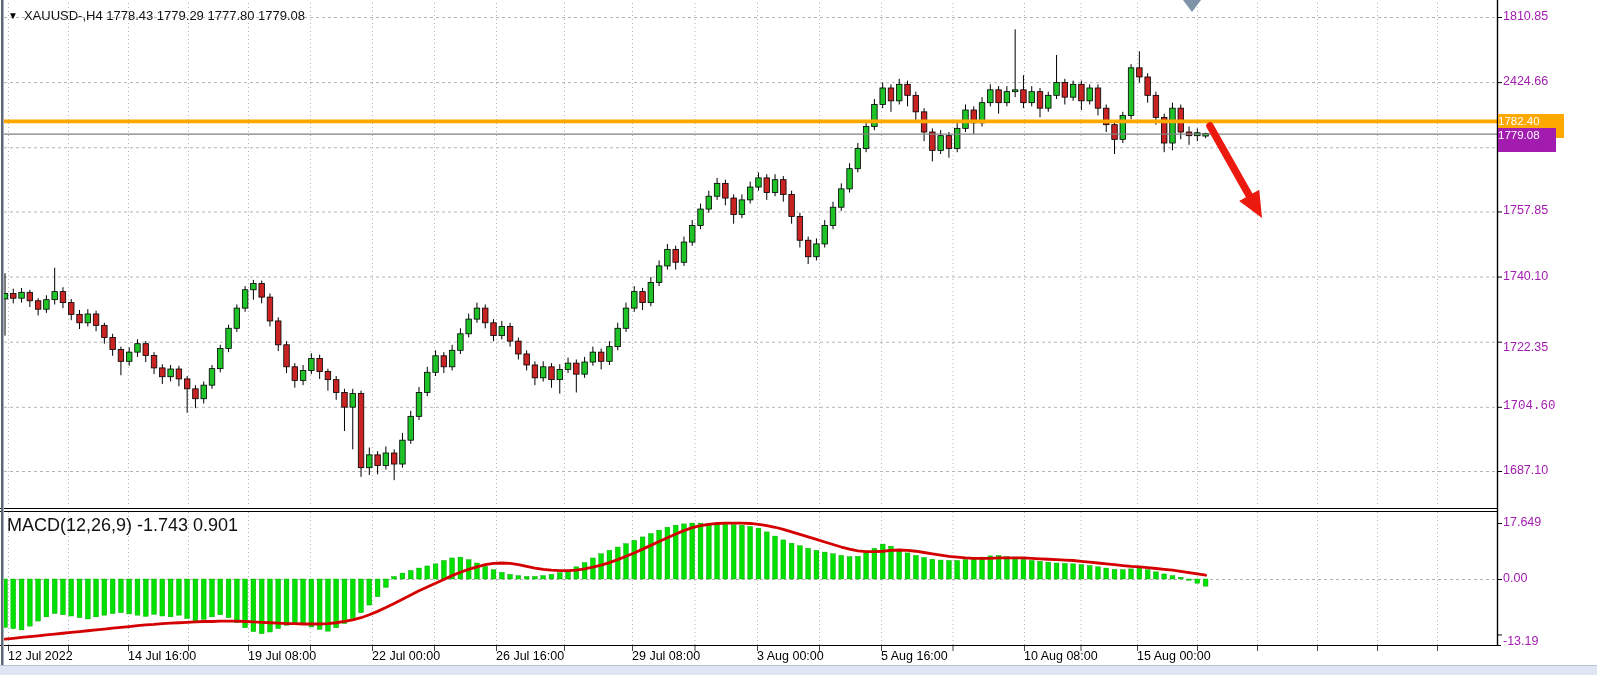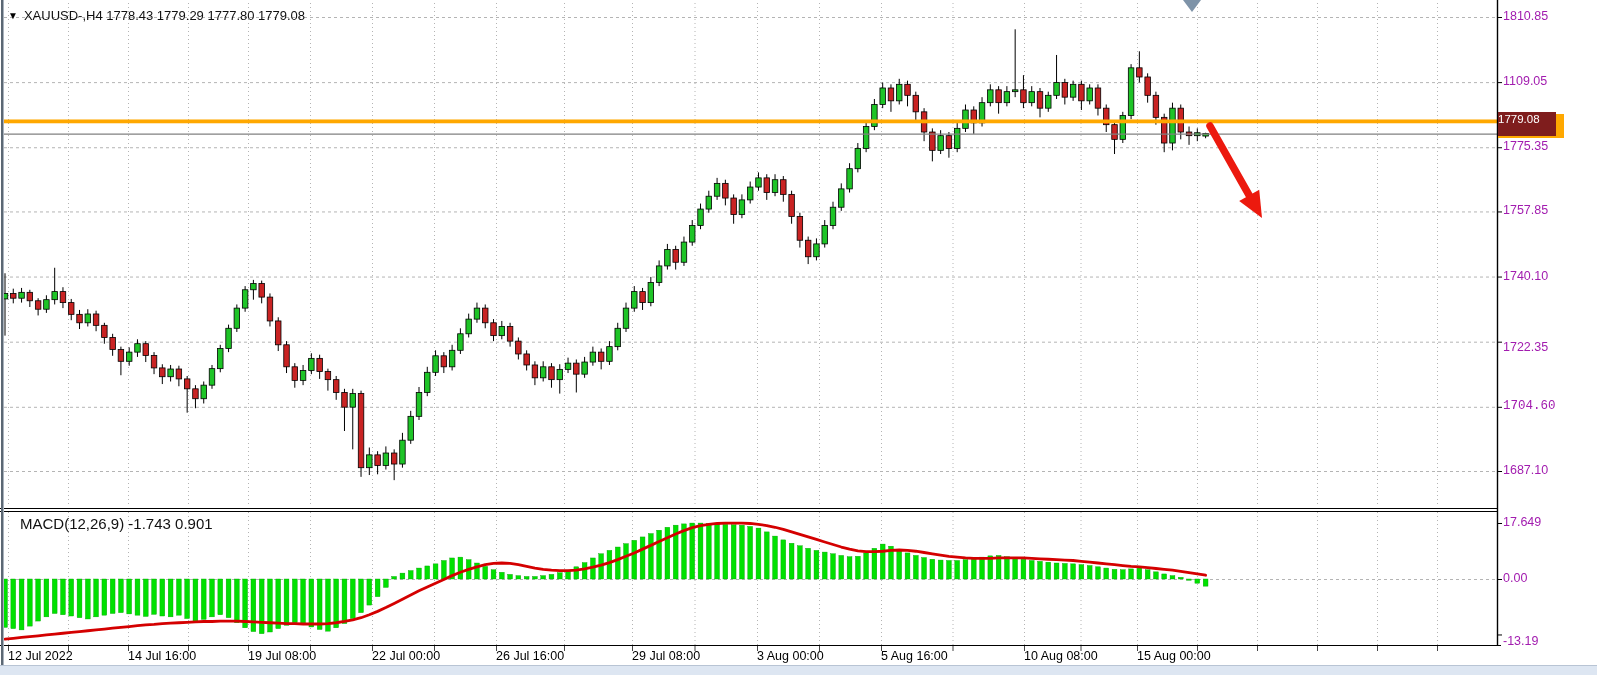--- a/index.html
+++ b/index.html
@@ -2,21 +2,21 @@
 <html><head>
 <meta charset="utf-8">
 <style>
   html,body{margin:0;padding:0;background:#ffffff;}
   #chart-window{position:relative;width:1597px;height:675px;background:#ffffff;overflow:hidden;
     font-family:"Liberation Sans", sans-serif;}
   #chart-canvas{position:absolute;left:0;top:0;}
   .overlay{position:absolute;color:#111;white-space:nowrap;}
   #title-bar{left:8px;top:8px;font-size:13px;display:flex;align-items:center;gap:6px;}
   #symbol-marker{font-size:10px;color:#000;line-height:1;}
-  #macd-label{left:20px;top:515px;font-size:15px;}
+  #macd-label{left:7px;top:515px;font-size:18px;}
   .axis-label{position:absolute;left:1503px;font-size:12.5px;color:#a21caf;}
   .date-label{position:absolute;top:649px;font-size:12.5px;color:#000000;}
   .badge{position:absolute;left:1498px;width:66px;height:24px;font-size:11.5px;line-height:14px;
     color:#fff;padding-left:0;box-sizing:border-box;}
   #bottom-strip{position:absolute;left:0;top:665px;width:1597px;height:10px;background:#dde6f2;
     border-top:1px solid #b8c4d4;}
   #left-border{position:absolute;left:1px;top:0;width:2px;height:665px;background:#5c6874;}
   #left-border-light{position:absolute;left:3px;top:0;width:1px;height:665px;background:#aab3bd;}
 </style>
 </head>
@@ -567,25 +567,25 @@
     </svg>
 
   <div id="title-bar" class="overlay">
     <span id="symbol-marker">▼</span>
     <span>XAUUSD-,H4  1778.43 1779.29 1777.80 1779.08</span>
   </div>
 
   <div id="macd-label" class="overlay">MACD(12,26,9) -1.743 0.901</div>
 
   <div id="line-price-badge" class="badge" style="background: rgb(255, 168, 0); top: 114px;">1782.40</div>
-  <div id="current-price-badge" class="badge" style="background: #7f1d1d; top: 112px; width: 58px;">1779.08</div>
+  <div id="current-price-badge" class="badge" style="background: #a21caf; top: 128px; width: 58px;">1779.08</div>
 
   <div id="price-axis">
       <div class="axis-label" style="top: 9px;">1810.85</div>
-      <div class="axis-label" style="top: 74.1192px;">1109.05</div>
+      <div class="axis-label" style="top: 74.1192px;">2424.66</div>
       <div class="axis-label" style="top: 139.238px;">1775.35</div>
       <div class="axis-label" style="top: 203.44px;">1757.85</div>
       <div class="axis-label" style="top: 268.56px;">1740.10</div>
       <div class="axis-label" style="top: 340px;">1722.35</div>
       <div class="axis-label" style="top: 398.798px; font-family: Liberation Mono, monospace;">1704.60</div>
       <div class="axis-label" style="top: 463px;">1687.10</div>
     </div>
   <div id="macd-axis">
       <div class="axis-label" style="top: 514.993px;">17.649</div>
       <div class="axis-label" style="top: 571px;">0.00</div>

